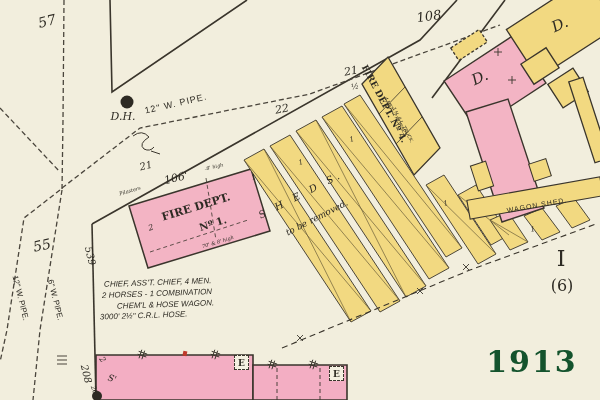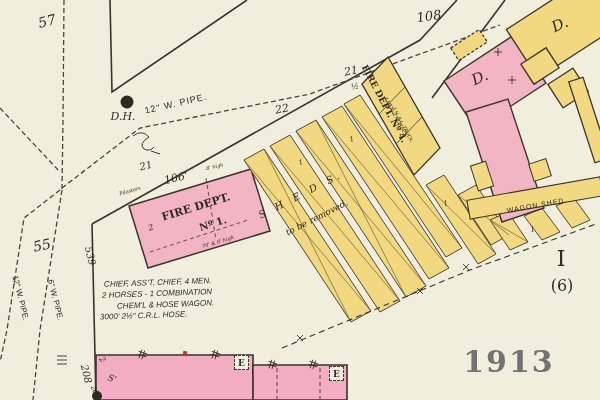--- a/index.html
+++ b/index.html
@@ -154,21 +154,21 @@
   <div class="lbl hand" style="left:352px;top:140px;transform:translate(-50%,-50%) rotate(-15deg);font-size:7px">1</div>
   <div class="lbl hand" style="left:446px;top:204px;transform:translate(-50%,-50%) rotate(-15deg);font-size:7px">1</div>
   <div class="lbl hand" style="left:533px;top:230px;transform:translate(-50%,-50%) rotate(-10deg);font-size:7px">1</div>
 
   <div class="lbl caps" style="left:537px;top:205px;transform:translate(-50%,-50%) rotate(-10deg);font-size:7px;letter-spacing:1px;font-weight:normal">WAGON SHED.</div>
   <div class="lbl hand" style="left:480px;top:78px;transform:translate(-50%,-50%) rotate(-25deg);font-size:15px">D.</div>
   <div class="lbl hand" style="left:560px;top:25px;transform:translate(-50%,-50%) rotate(-25deg);font-size:15px">D.</div>
 
   <div class="lbl" style="left:561px;top:259px;transform:translate(-50%,-50%);font-size:22px">I</div>
   <div class="lbl" style="left:562px;top:286px;transform:translate(-50%,-50%);font-size:16px">(6)</div>
-  <div class="lbl year" style="left:509px;top:362px;transform:translate(-50%,-50%);font-size:30px;color:#737373">1913</div>
+  <div class="lbl year" style="left:532px;top:362px;transform:translate(-50%,-50%);font-size:30px;color:#14532d">1913</div>
 
   <div class="ebox" style="left:234px;top:355px">
     <span>E</span>
   </div>
   <div class="ebox" style="left:329px;top:366px">
     <span>E</span>
   </div>
 
 </div>
 

